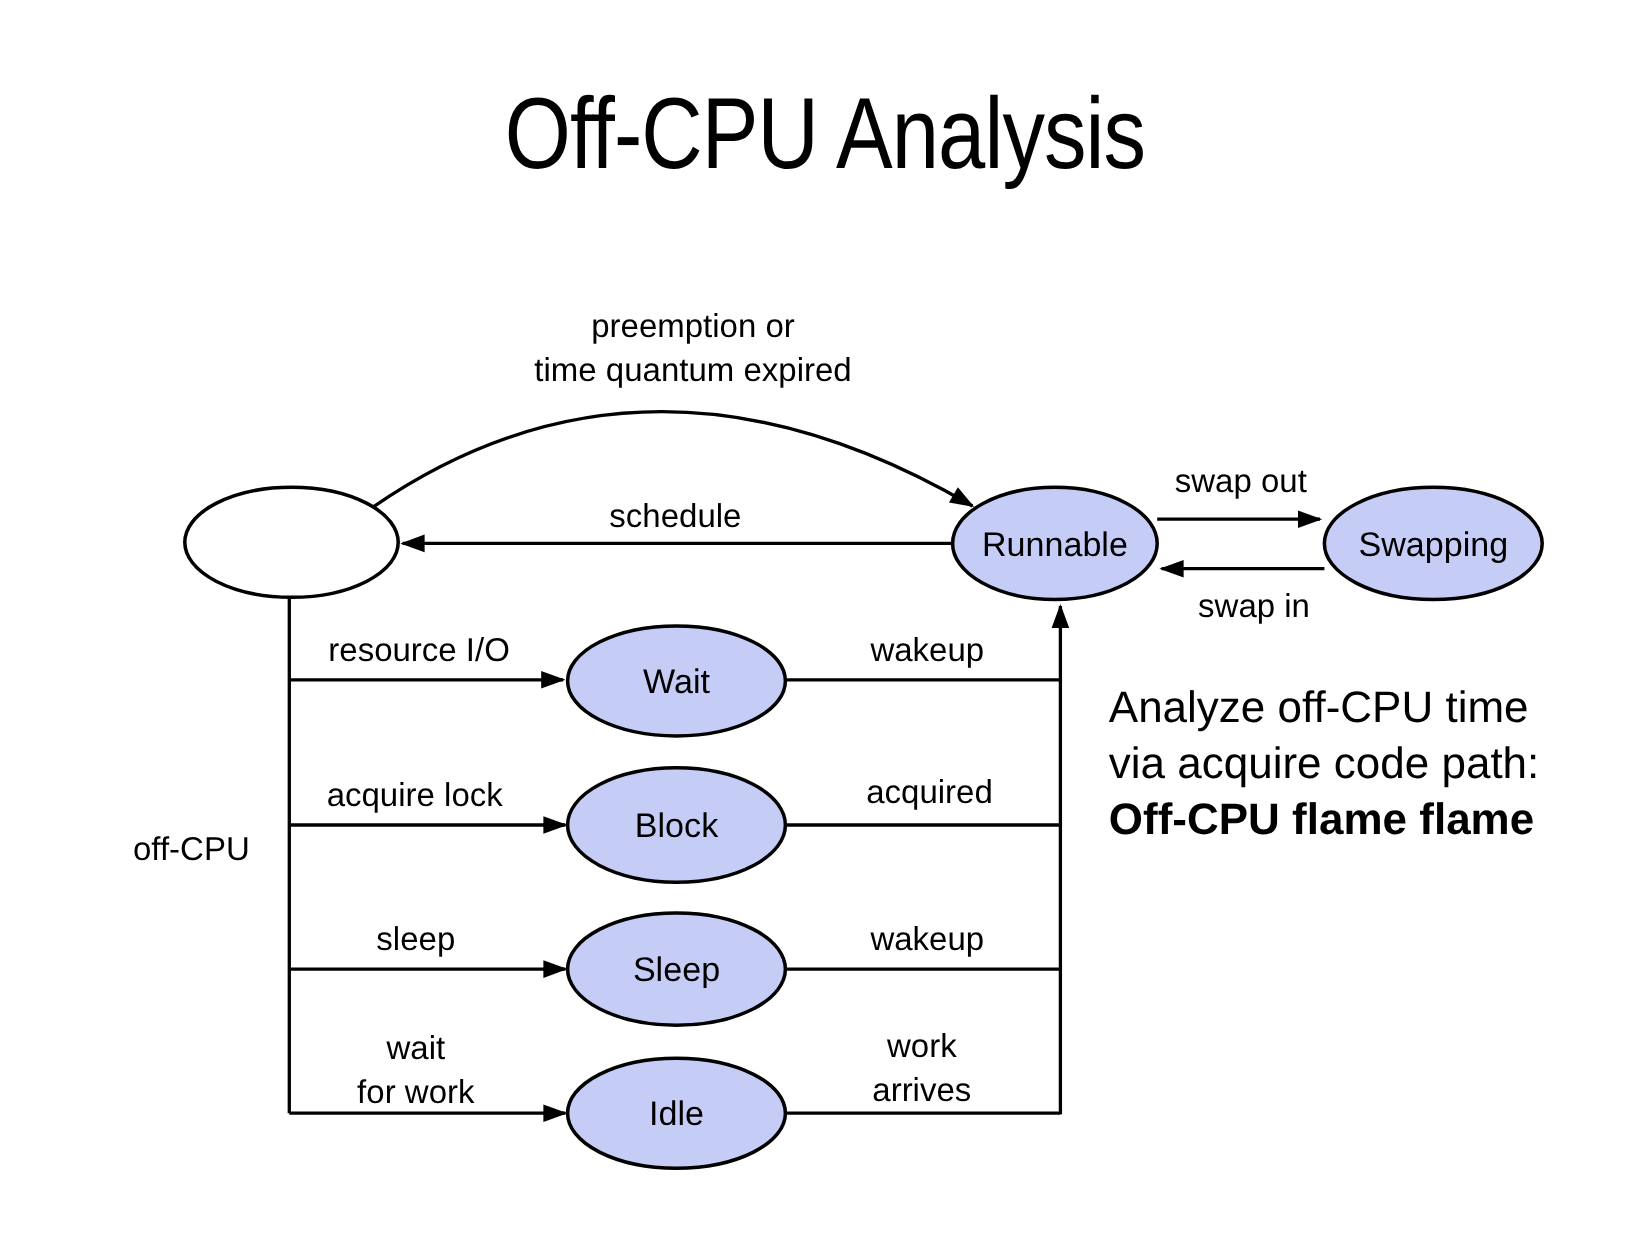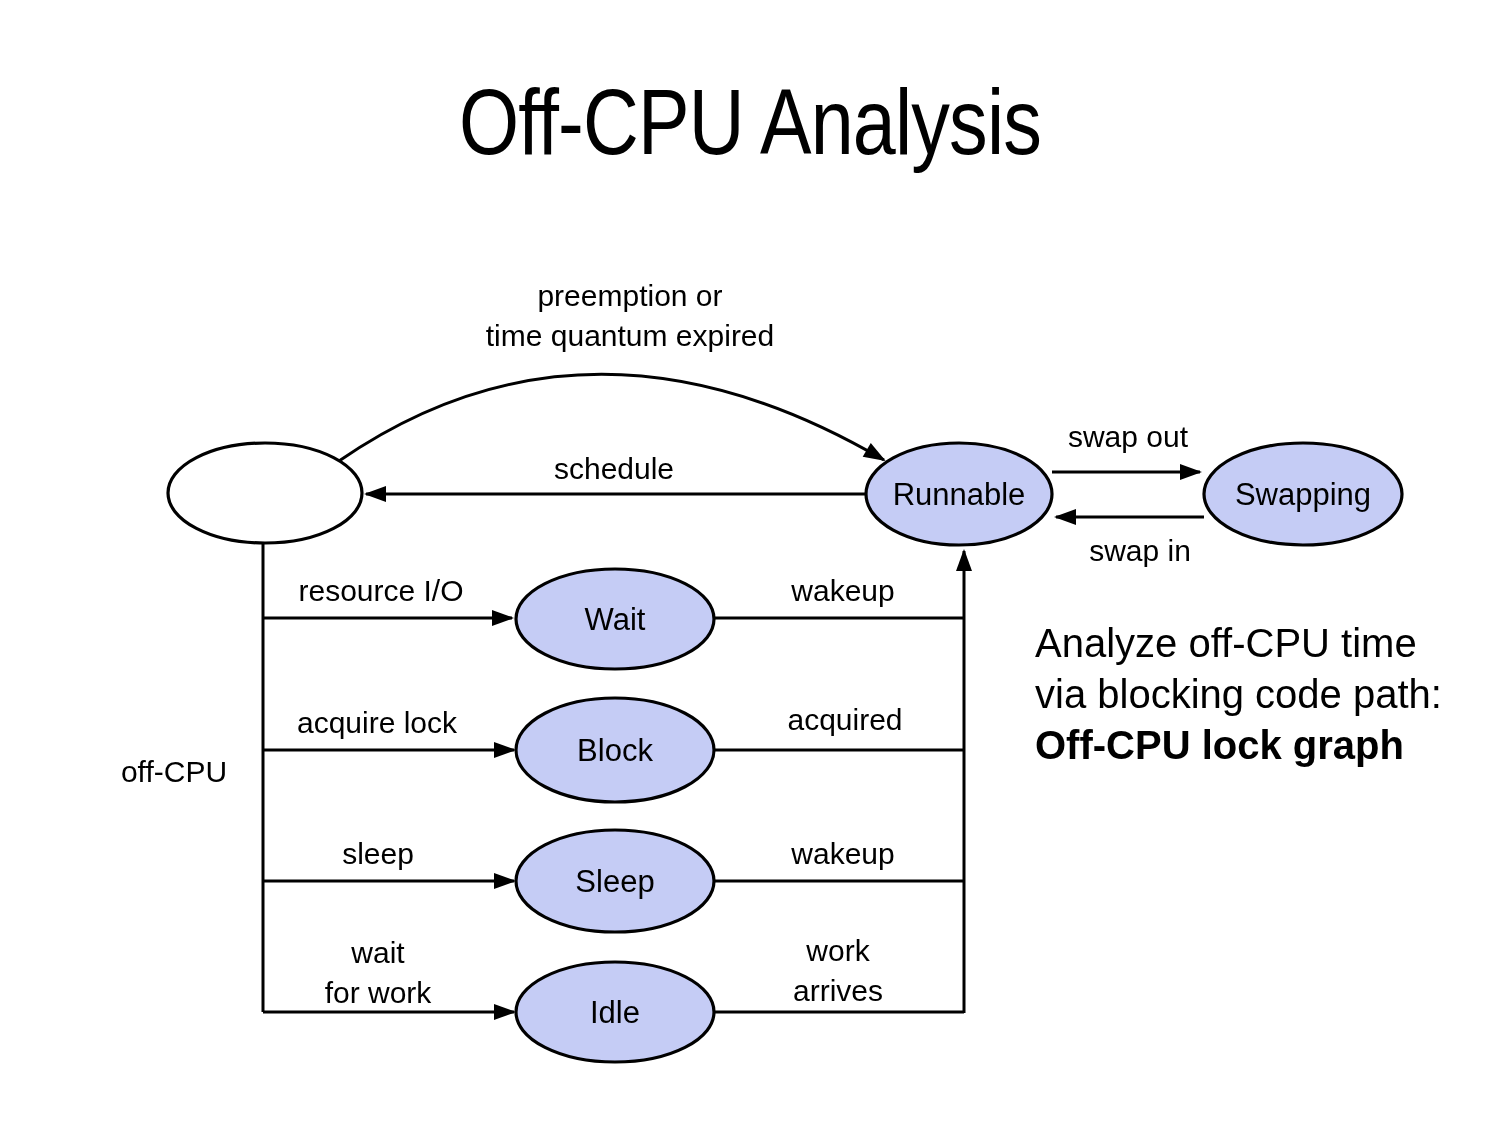--- a/index.html
+++ b/index.html
@@ -33,21 +33,20 @@
   .elabel { font-size: 30px; fill: #000; }
   .nlabel { font-size: 31px; fill: #000; }
   .mid { text-anchor: middle; }
   .annotation {
     position: absolute;
     left: 1008px;
     top: 618px;
     width: 460px;
     font-size: 40px;
     line-height: 51px;
-    margin-left: 27px;
   }
   .annotation .para2 { margin-top: 40px; }
   .annotation b { font-weight: bold; }
 </style>
 </head>
 <body>
 
 <div class="slide">
 
   <div class="title">Off-CPU Analysis</div>
@@ -105,20 +104,20 @@
     <text class="elabel mid" x="378" y="963">wait</text>
     <text class="elabel mid" x="378" y="1003">for work</text>
     <text class="elabel mid" x="838" y="961">work</text>
     <text class="elabel mid" x="838" y="1001">arrives</text>
     <text class="elabel mid" x="174" y="782">off-CPU</text>
   </svg>
 
   <div class="annotation">
     <div class="para1">
       <div>Analyze off-CPU time</div>
-      <div>via blocking code path:</div>
-      <div><b>Off-CPU lock graph</b></div>
+      <div>via acquire code path:</div>
+      <div><b>Off-CPU flame flame</b></div>
     </div>
     <div class="para2">
     </div>
   </div>
 
 </div>
 
 </body></html>

